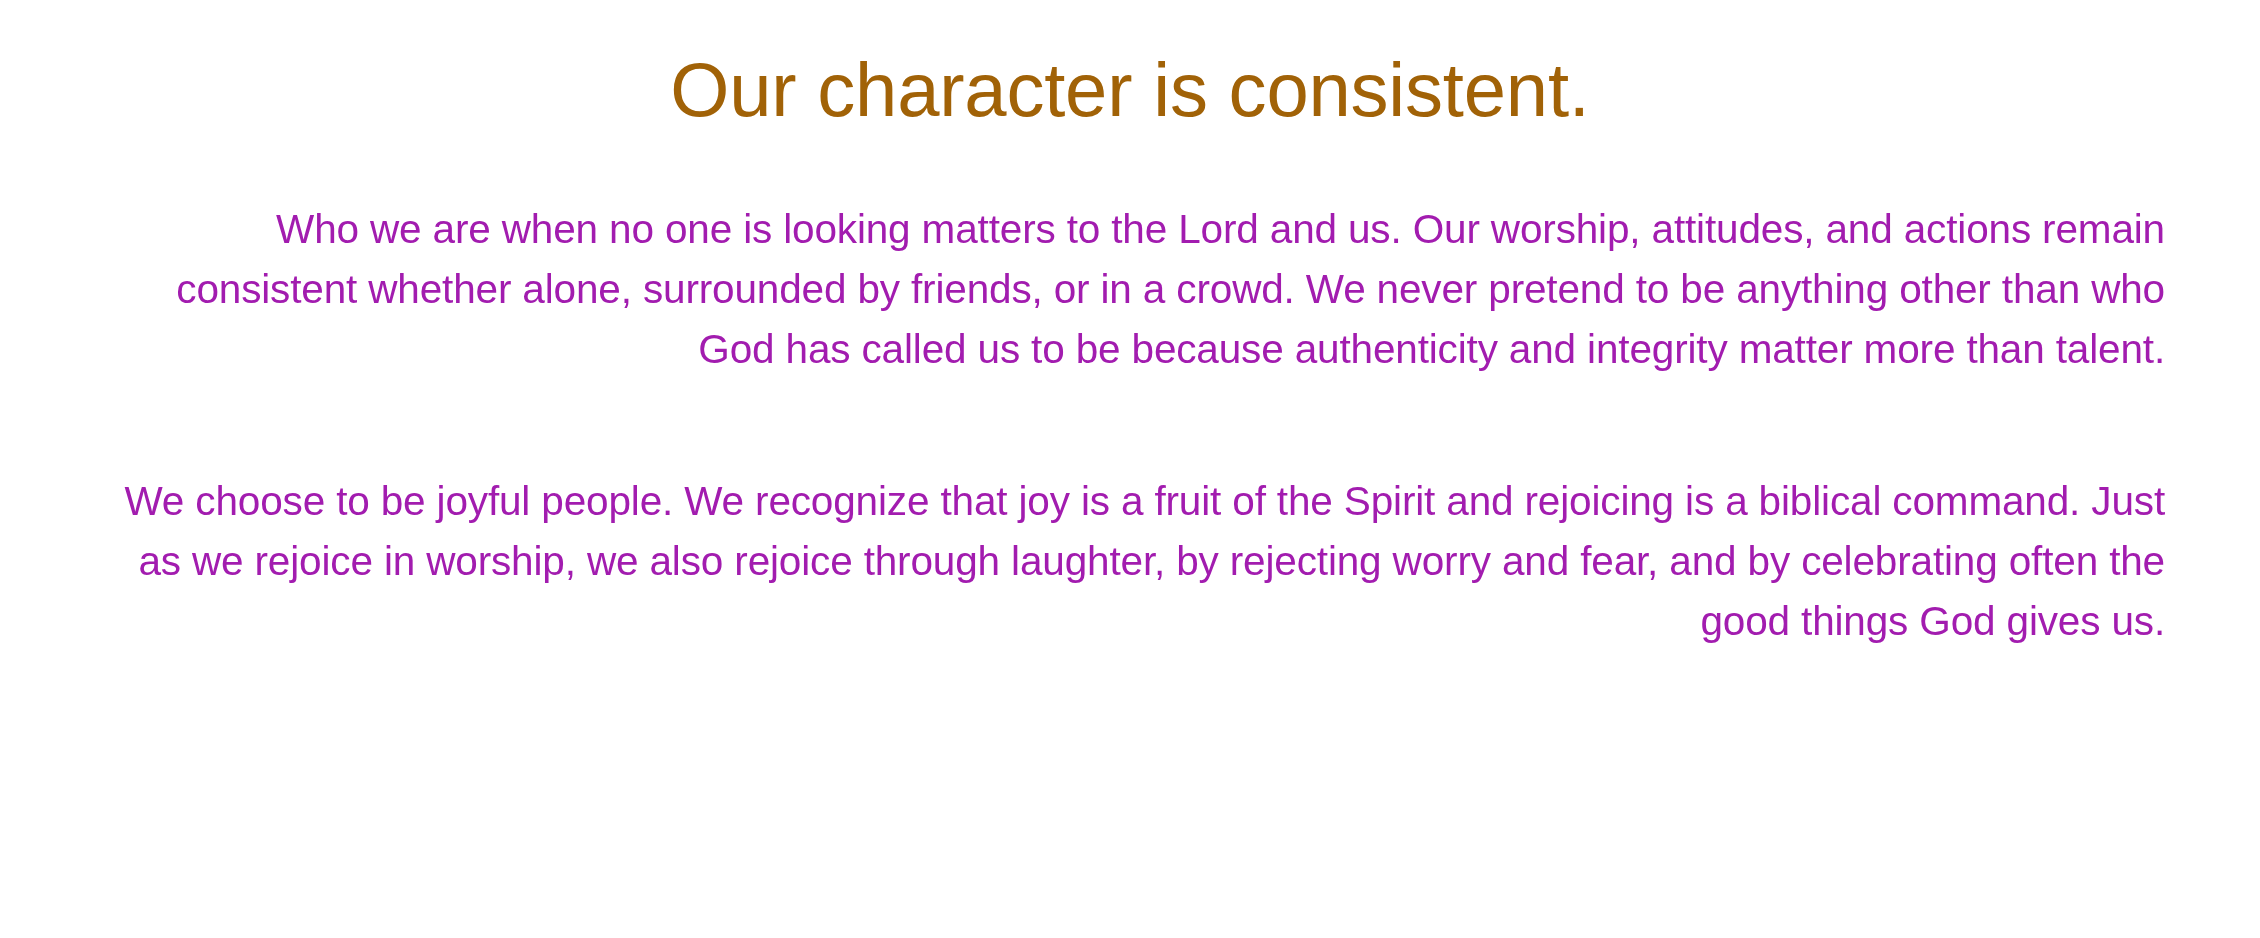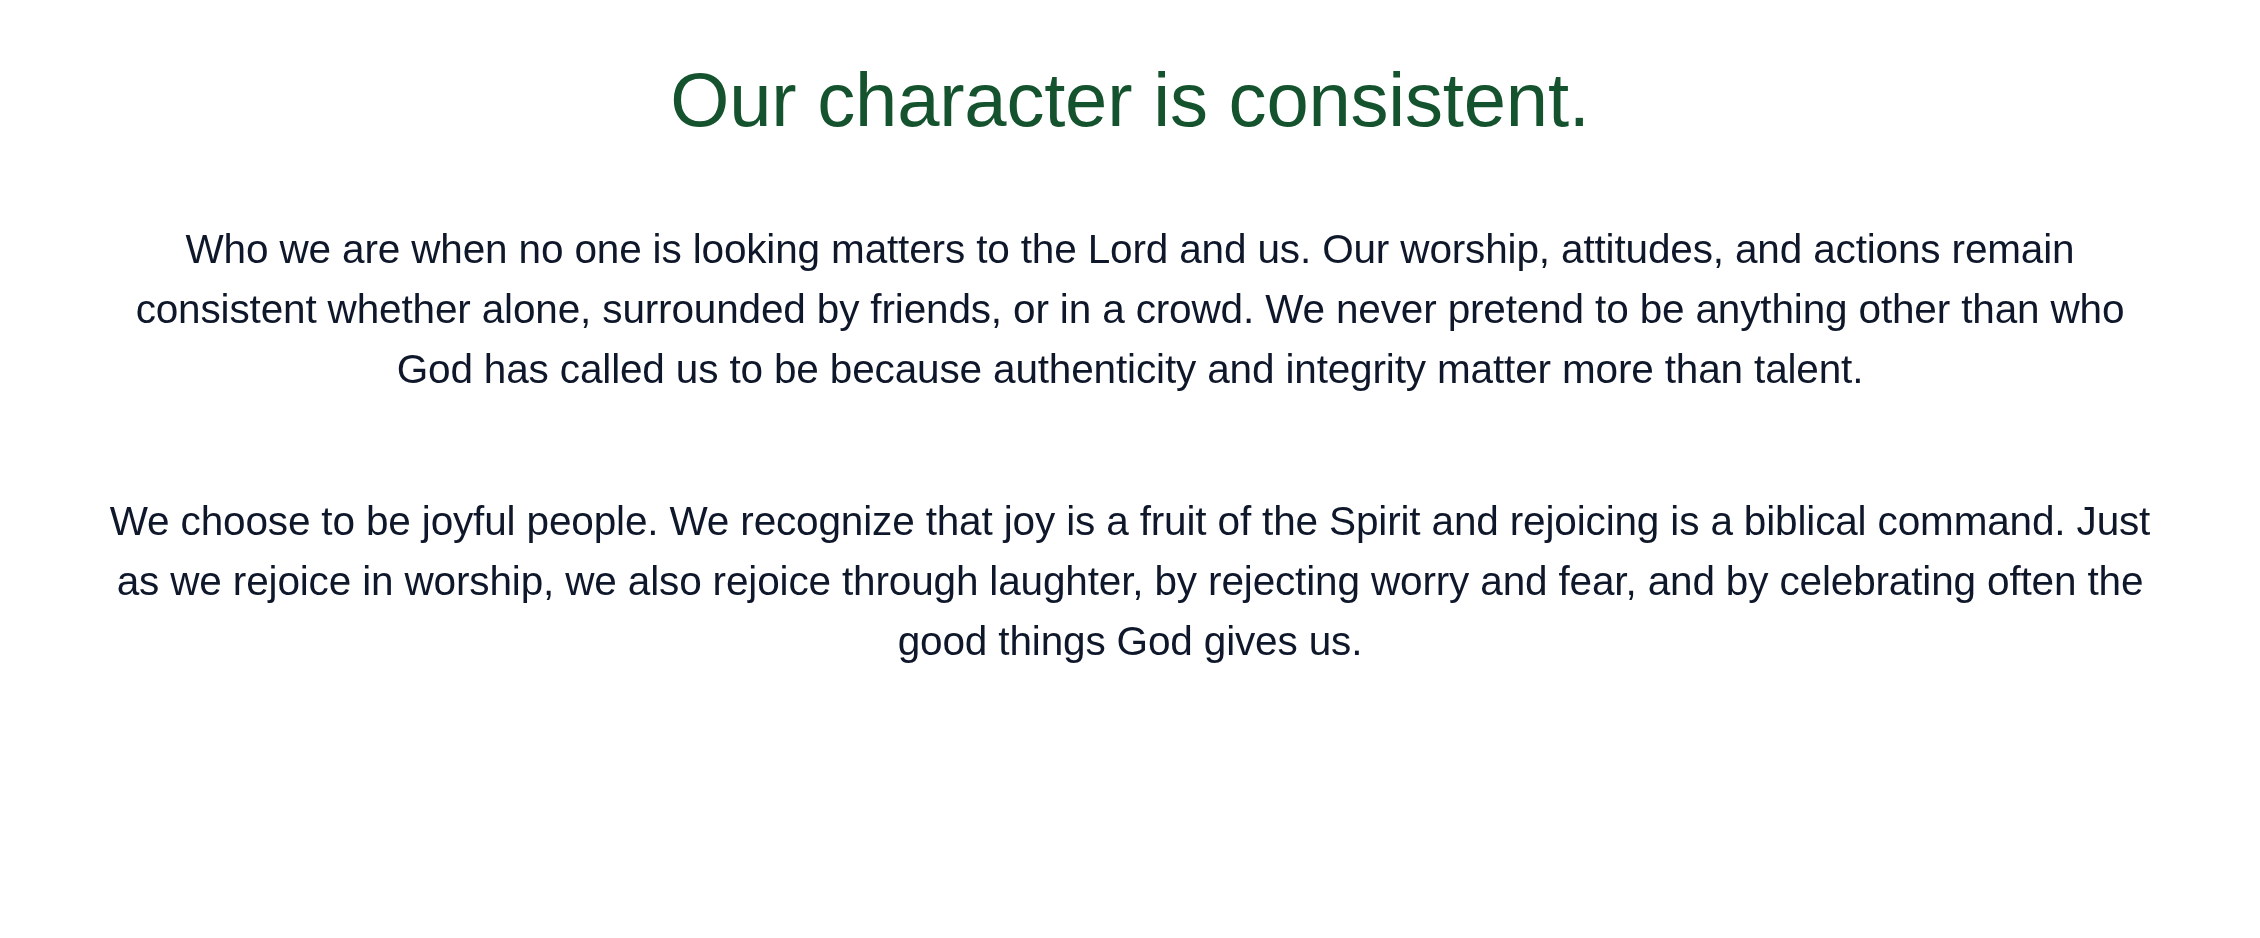--- a/index.html
+++ b/index.html
@@ -27,38 +27,38 @@
   .content-block {
     position: absolute;
     top: 0;
     left: 0;
     width: 2260px;
     padding-top: 42px;
     box-sizing: border-box;
   }
 
   .section-heading {
-    margin: 12px auto;
+    margin: 2px auto;
     width: 2070px;
     text-align: center;
-    color: #14532d;
+    color: #a16207;
     font-family: "Liberation Sans", sans-serif;
     font-size: 76px;
     font-weight: 300;
     line-height: 1.22;
     letter-spacing: -0.2px;
     white-space: nowrap;
   }
 
   .body-copy {
     margin: 0 auto;
     width: 2070px;
     padding-top: 60px;
-    text-align: center;
-    color: #0f172a;
+    text-align: right;
+    color: #a21caf;
     font-family: "Liberation Sans", sans-serif;
     font-size: 40.5px;
     font-weight: 400;
     line-height: 60px;
     letter-spacing: -0.15px;
   }
 
   .body-copy .paragraph {
     margin: 0;
     padding: 0;

